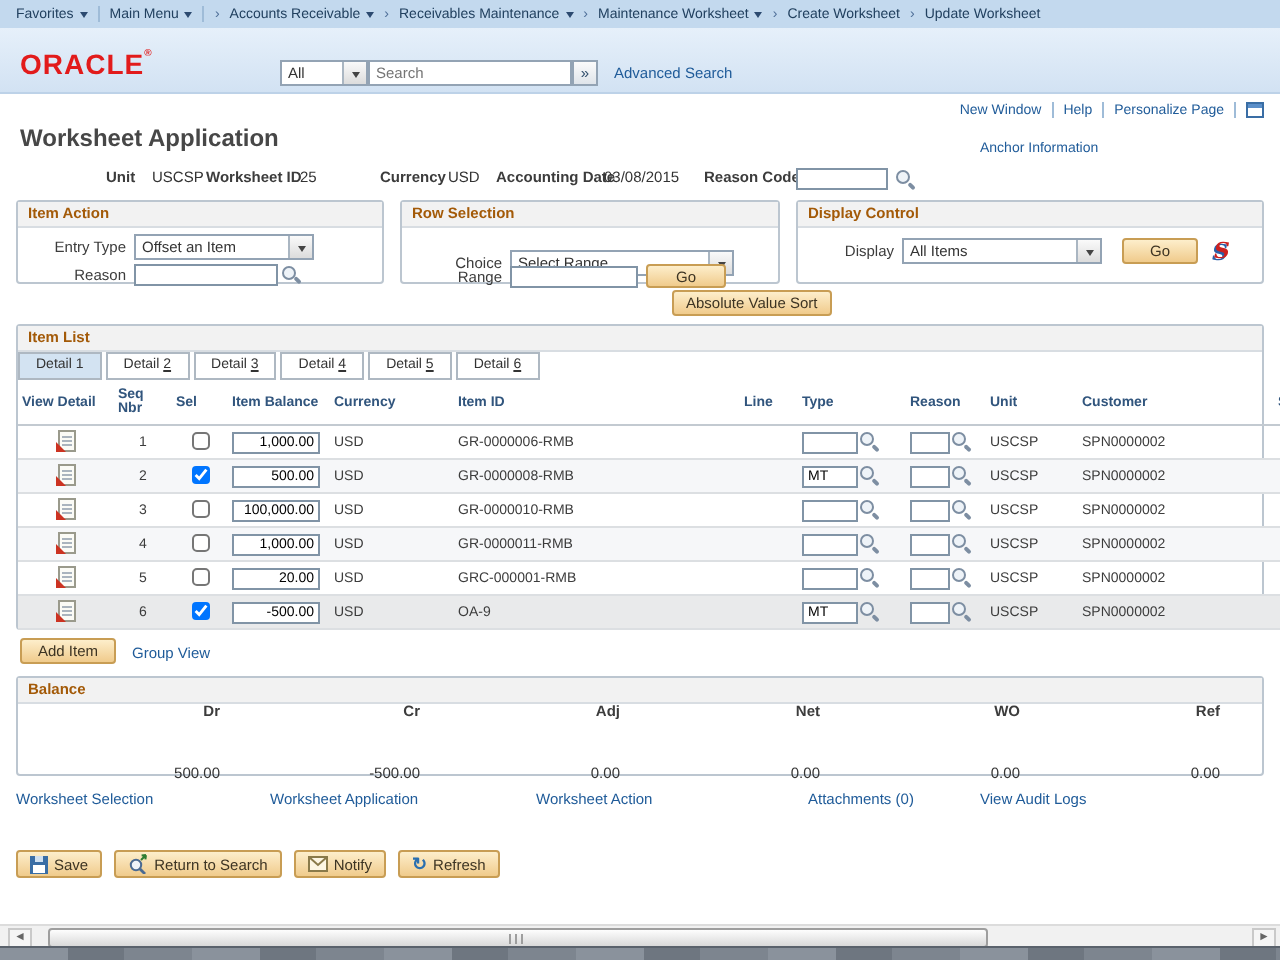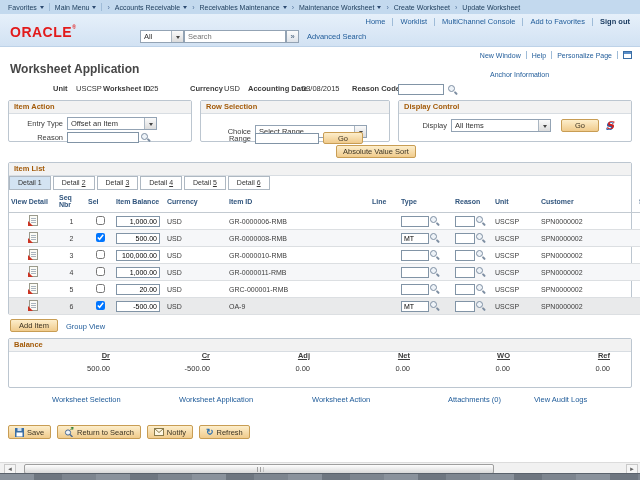--- a/index.html
+++ b/index.html
@@ -78,23 +78,23 @@
   .cb{width:9px;height:9px;margin:0;}
   .vd-icon{position:relative;width:9px;height:11px;display:inline-block;background:#fbfbf6;border:1px solid #9a9a8c;box-sizing:border-box;}
   .vd-icon::before{content:"";position:absolute;left:1px;top:2px;width:5px;height:6px;
     background:repeating-linear-gradient(#aab4be 0 1px,transparent 1px 2px);}
   .vd-icon::after{content:"";position:absolute;left:-2px;bottom:-1px;width:0;height:0;
     border-left:5px solid #cc3322;border-top:5px solid transparent;}
   .link{color:#1f5b99;cursor:pointer;}
   
   .balgrid{position:absolute;left:10px;top:351px;width:610px;display:flex;}
   .balcol{width:100px;text-align:right;}
-  .balcol .bl{font-weight:bold;color:#3c3c3c;display:block;margin-bottom:4px;text-decoration:underline;}
-  
-  .flink{position:absolute;top:395px;font-size:7.5px;color:#1f5b99;cursor:pointer;white-space:nowrap;margin-left:44px;}
+  .balcol .bl{font-weight:bold;color:#3c3c3c;display:block;margin-bottom:22px;}
+  
+  .flink{position:absolute;top:395px;font-size:7.5px;color:#1f5b99;cursor:pointer;white-space:nowrap;}
   .toolbar{position:absolute;left:8px;top:425px;display:flex;gap:6px;}
   .toolbar .btn{height:14px;}
   
   .hscroll{position:absolute;left:0;right:0;top:462px;height:12px;background:#f1f1f1;border-top:1px solid #dcdcdc;box-sizing:border-box;}
   .sc-btn{position:absolute;top:1px;width:12px;height:10px;background:#f5f5f5;border:1px solid #c9c9c9;box-sizing:border-box;
     font-size:6px;line-height:8px;text-align:center;color:#666;}
   .sc-thumb{position:absolute;left:24px;top:1px;width:470px;height:10px;box-sizing:border-box;
     background:linear-gradient(#fdfdfd,#d9d9d9);border:1px solid #9e9e9e;border-radius:2px;}
   .sc-grip{position:absolute;left:50%;top:2px;width:9px;height:5px;transform:translateX(-50%);
     background:repeating-linear-gradient(90deg,#9e9e9e 0 1px,transparent 1px 3px);}
@@ -138,31 +138,20 @@
         <span>Create Worksheet</span>
       </span>
     <span class="bc-sep">›</span>
     <span class="bc-item">
         <span>Update Worksheet</span>
       </span>
   </div>
 
   <div class="header">
     <span class="logo"><span>ORACLE</span><span class="reg">®</span></span>
-    <div class="toplinks">
-      <span class="link">Home</span>
-      <span class="vbar"></span>
-      <span class="link">Worklist</span>
-      <span class="vbar"></span>
-      <span class="link">MultiChannel Console</span>
-      <span class="vbar"></span>
-      <span class="link">Add to Favorites</span>
-      <span class="vbar"></span>
-      <span class="signout">Sign out</span>
-    </div>
     <div class="searchbar">
       <span class="ddl" style="width:44px">
         <span class="ddl-t">All</span>
         <span class="ddl-a">
             <span class="ddl-ar"></span>
           </span>
       </span>
       <input class="search-input" placeholder="Search" style="">
       <span class="go-sm">»</span>
       <span class="adv">Advanced Search</span>

